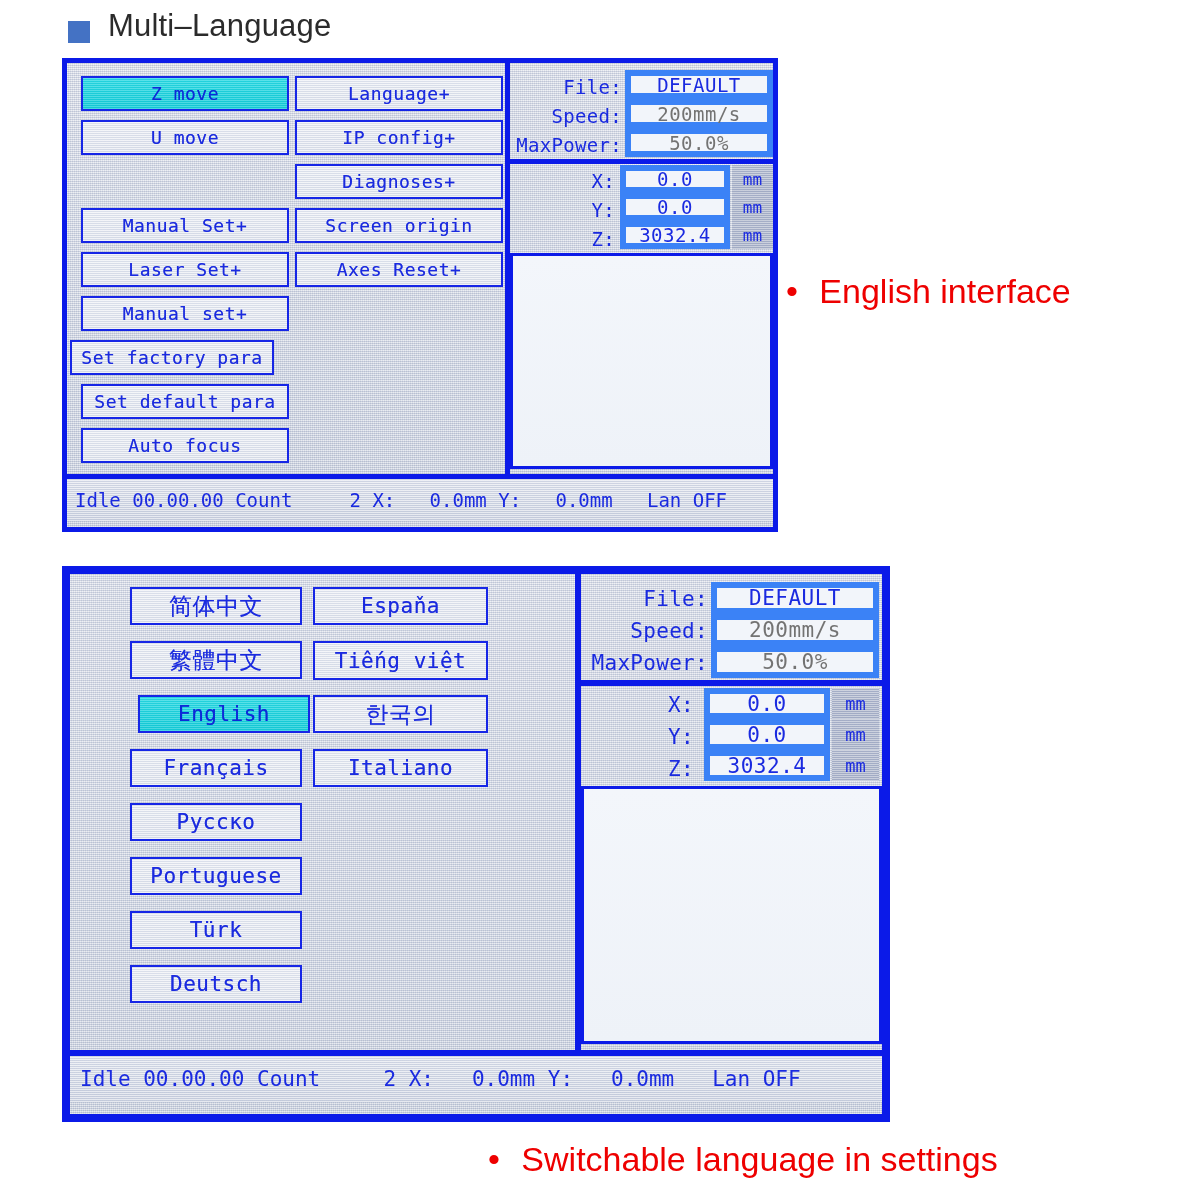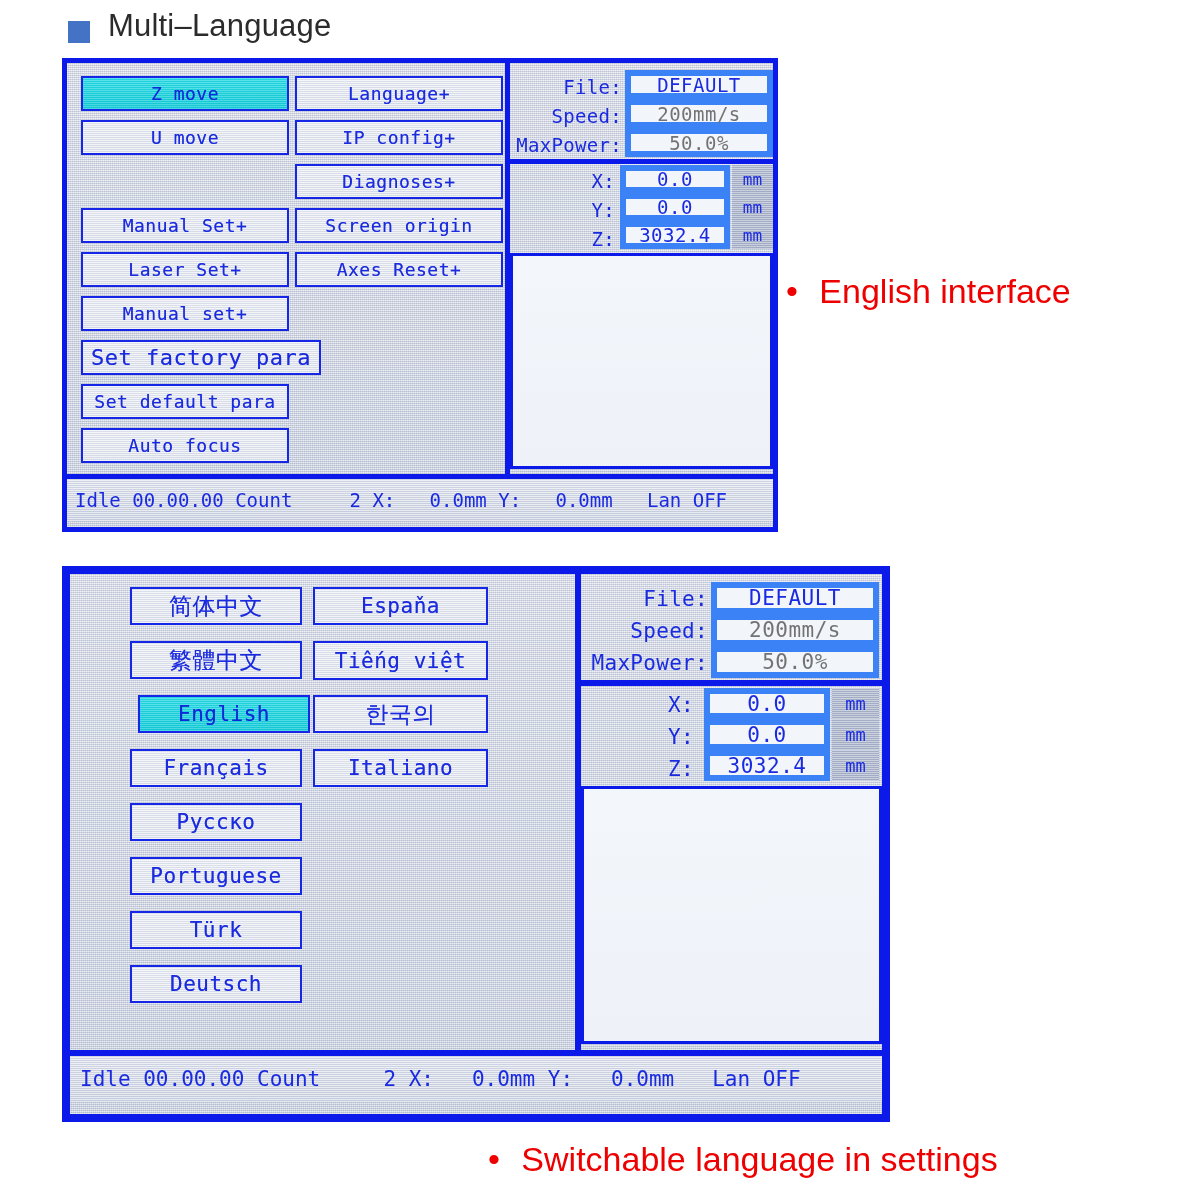--- a/index.html
+++ b/index.html
@@ -154,21 +154,21 @@
 
 <div class="lcd" id="panel1" style="left:62px; top:58px; width:716px; height:474px;">
   <div class="lcd-inner">
     <div class="lcd-body"></div>
 
     <div class="btn sel" style="left:14px;  top:13px;  width:208px; height:35px; font-size:18px;">Z move</div>
     <div class="btn" style="left:14px;  top:57px;  width:208px; height:35px; font-size:18px;">U move</div>
     <div class="btn" style="left:14px;  top:145px; width:208px; height:35px; font-size:18px;">Manual Set+</div>
     <div class="btn" style="left:14px;  top:189px; width:208px; height:35px; font-size:18px;">Laser Set+</div>
     <div class="btn" style="left:14px;  top:233px; width:208px; height:35px; font-size:18px;">Manual set+</div>
-    <div class="btn" style="left:14px;  top:277px; width:240px; height:35px; font-size:22px;">Set factory para</div>
+    <div class="btn" style="left:3px;  top:277px; width:204px; height:35px; font-size:18px;">Set factory para</div>
     <div class="btn" style="left:14px;  top:321px; width:208px; height:35px; font-size:18px;">Set default para</div>
     <div class="btn" style="left:14px;  top:365px; width:208px; height:35px; font-size:18px;">Auto focus</div>
 
     <div class="btn" style="left:228px; top:13px;  width:208px; height:35px; font-size:18px;">Language+</div>
     <div class="btn" style="left:228px; top:57px;  width:208px; height:35px; font-size:18px;">IP config+</div>
     <div class="btn" style="left:228px; top:101px; width:208px; height:35px; font-size:18px;">Diagnoses+</div>
     <div class="btn" style="left:228px; top:145px; width:208px; height:35px; font-size:18px;">Screen origin</div>
     <div class="btn" style="left:228px; top:189px; width:208px; height:35px; font-size:18px;">Axes Reset+</div>
 
     <div style="position:absolute; left:438px; top:0; width:5px; height:411px; background:#0b1ae8;"></div>

